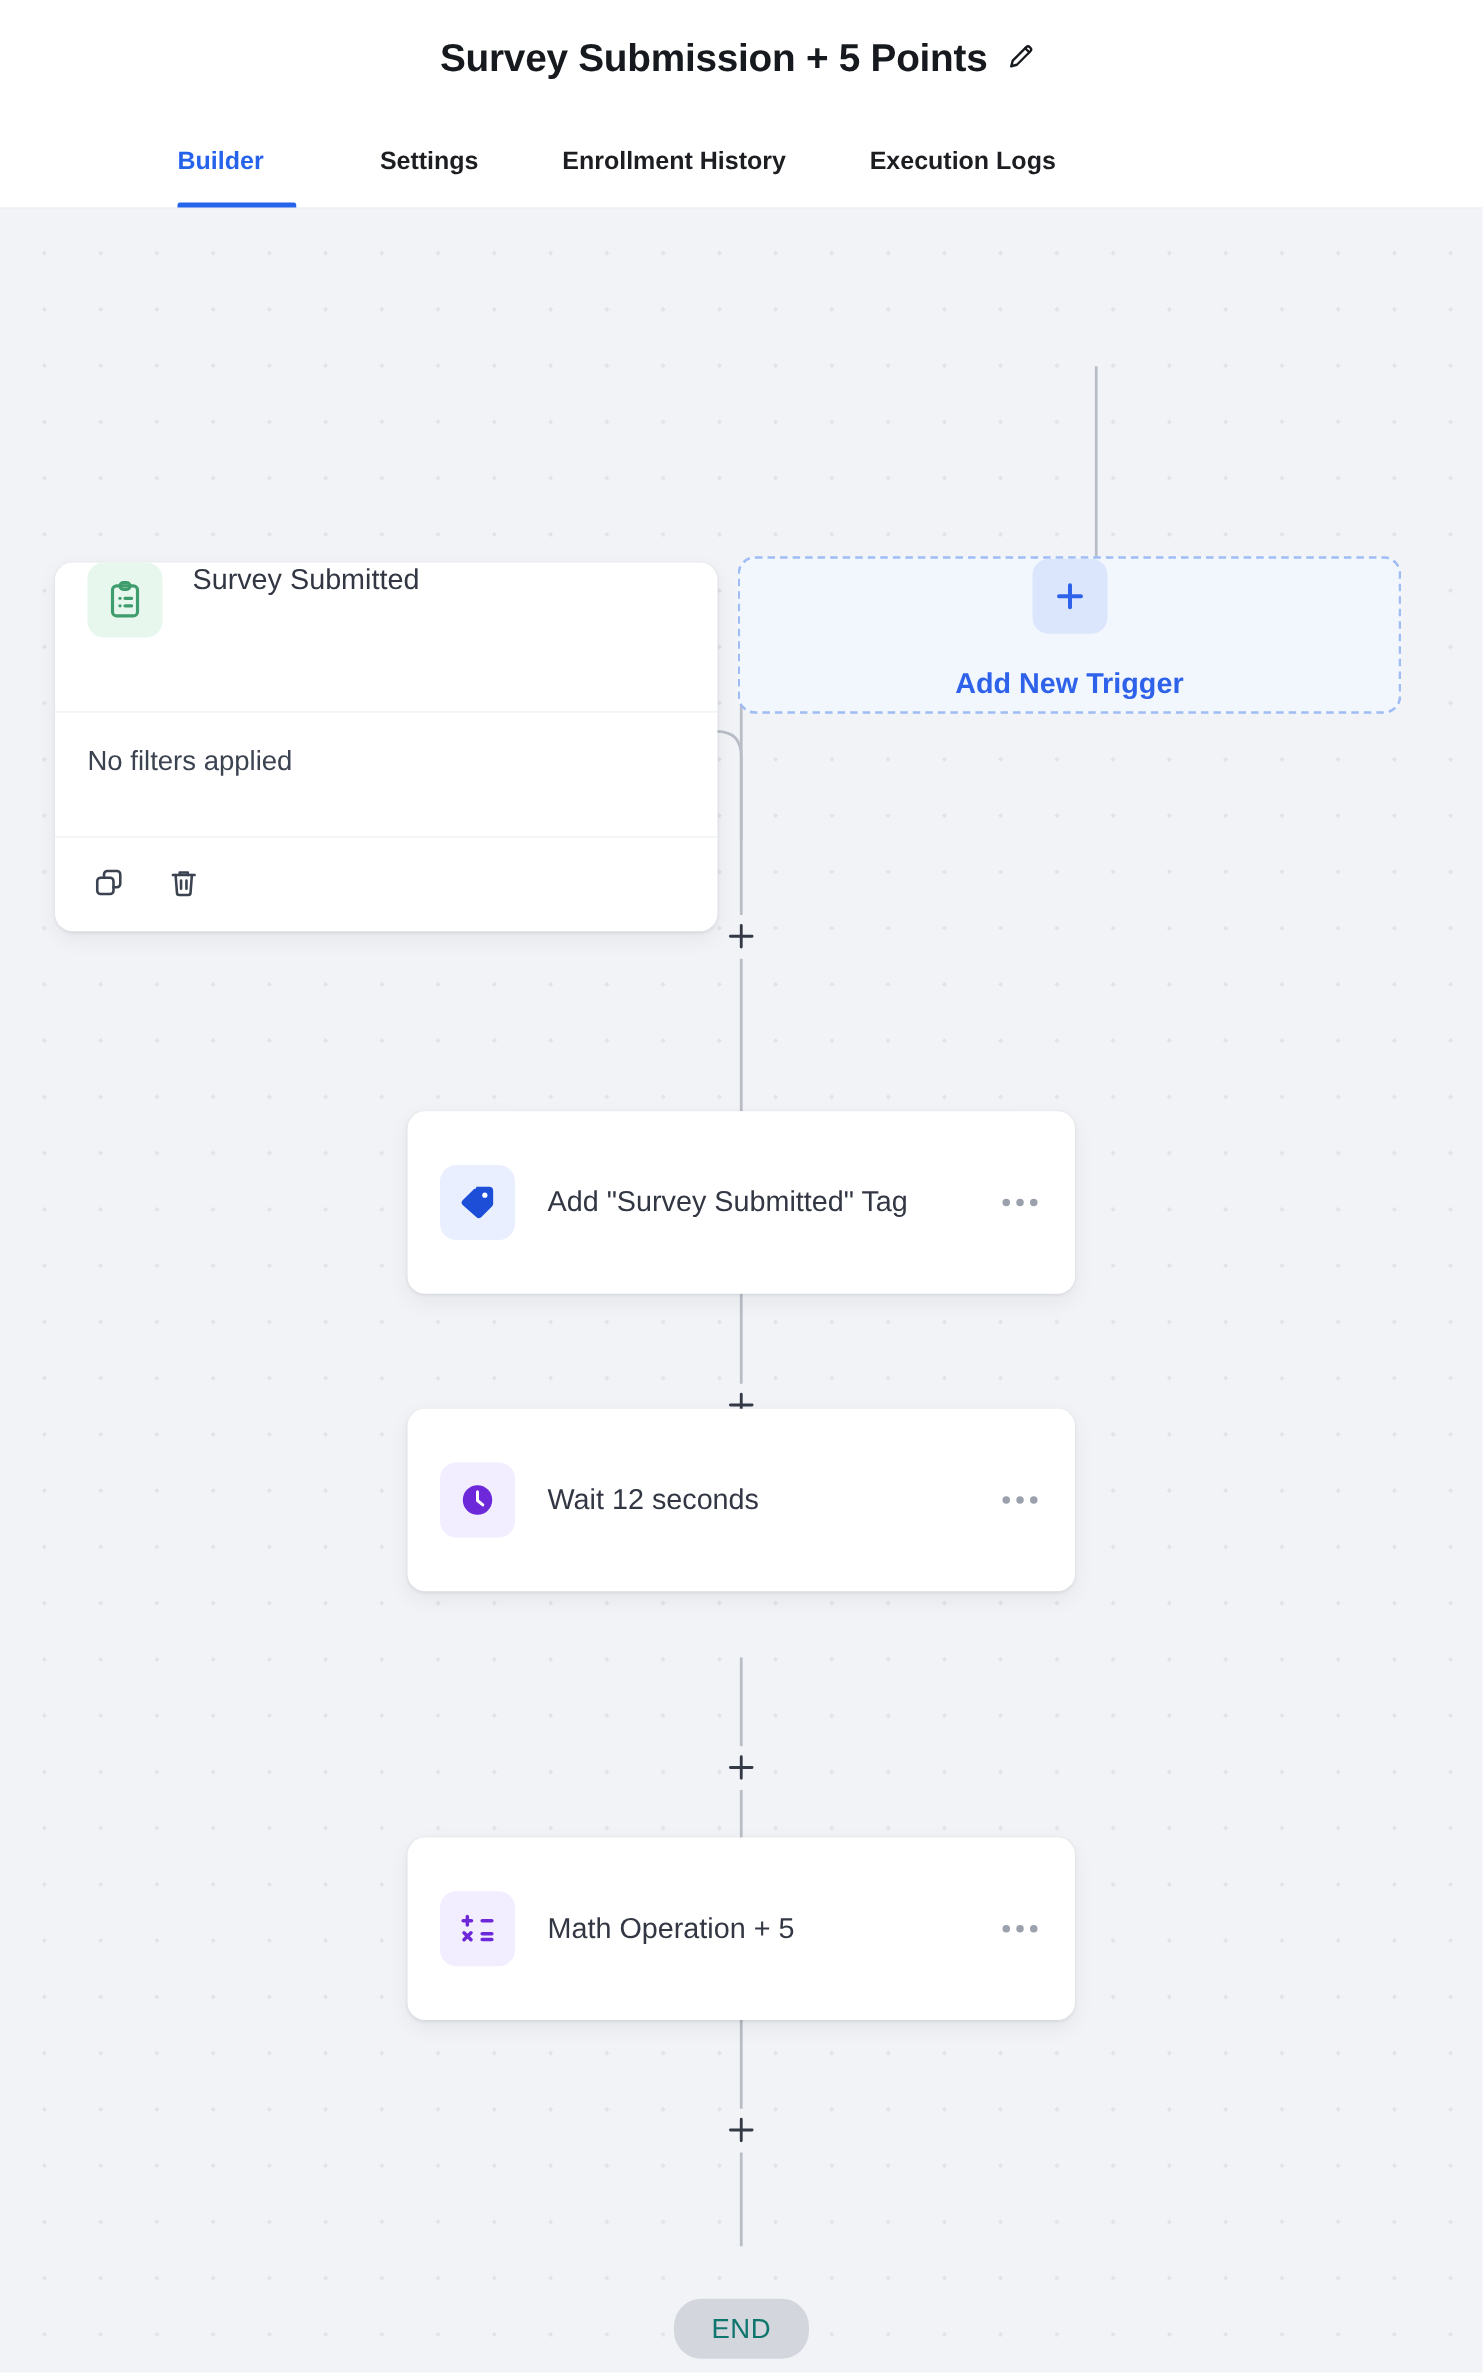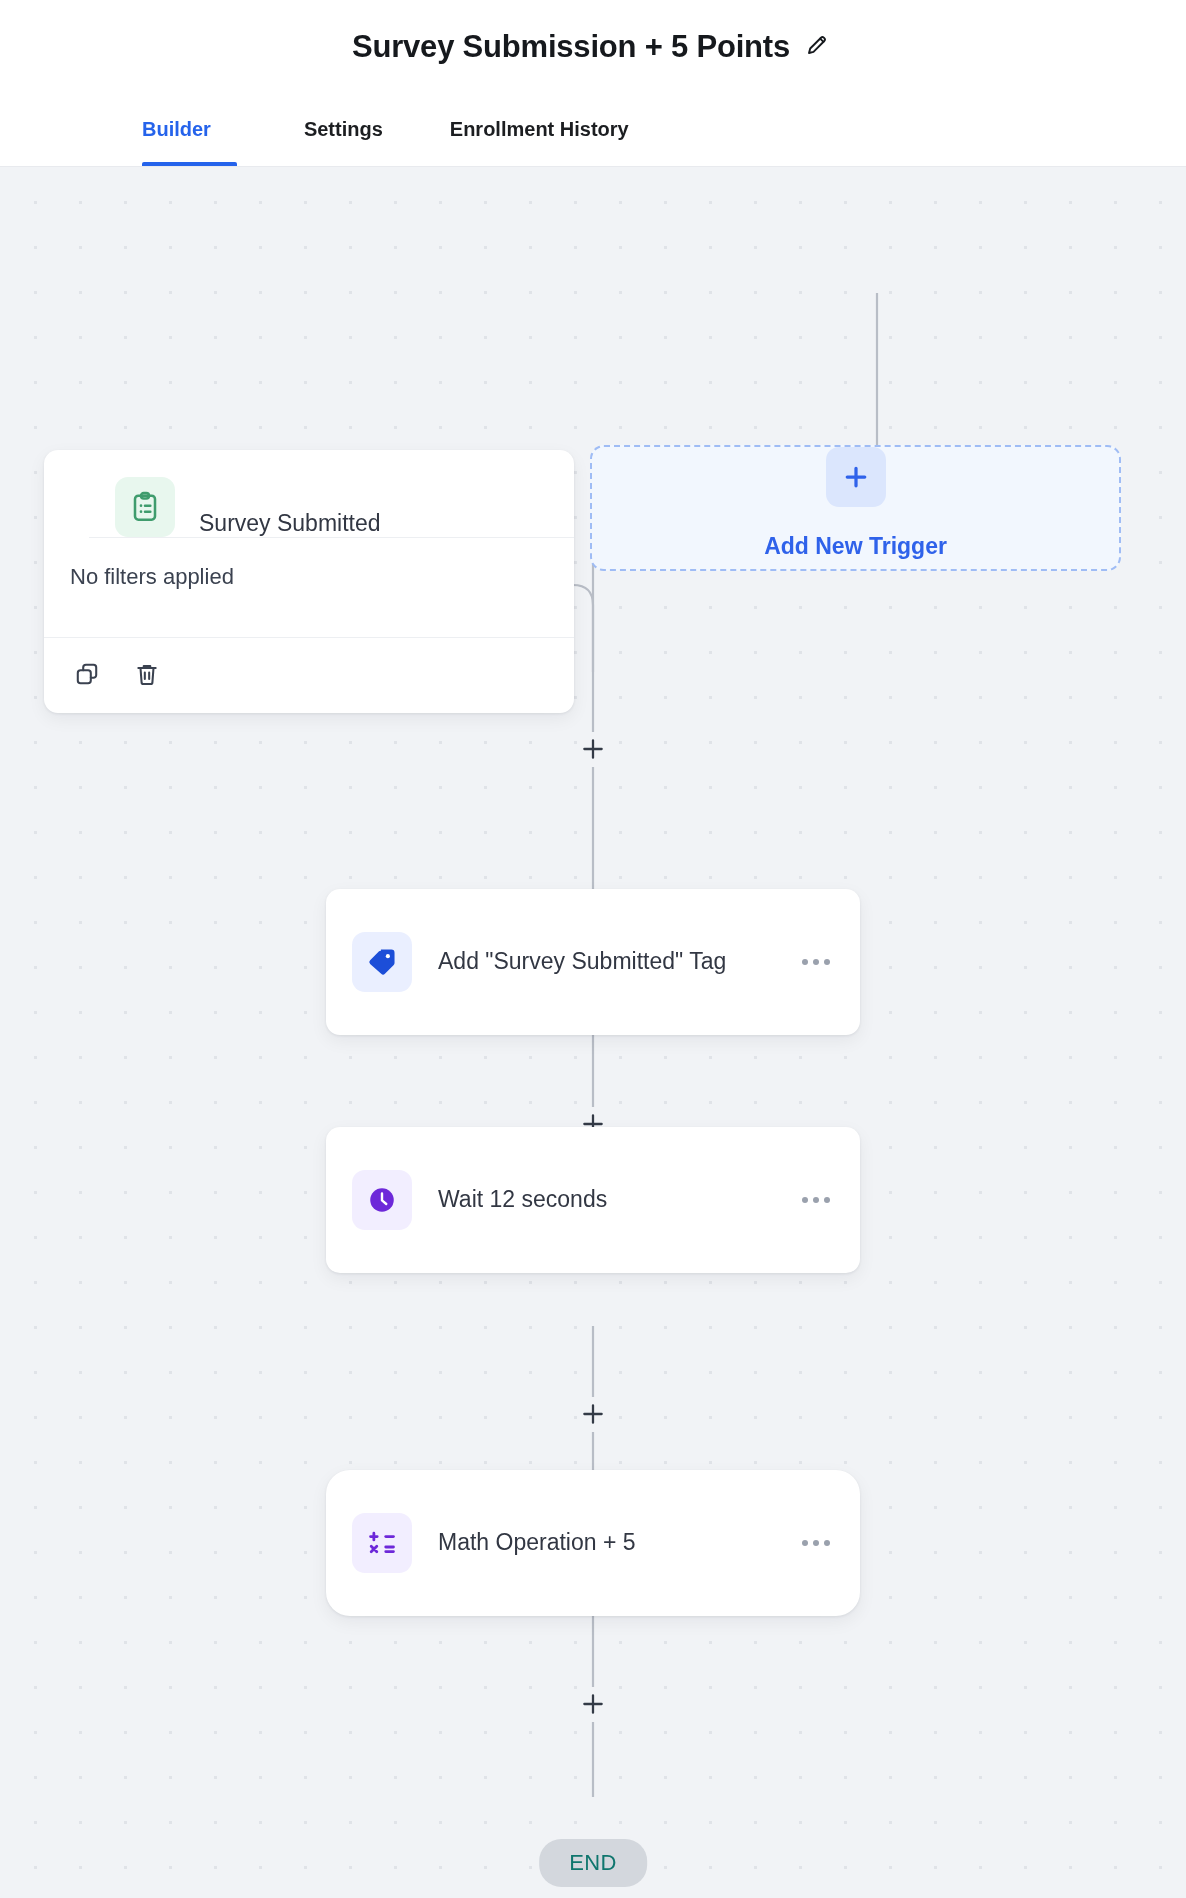--- a/index.html
+++ b/index.html
@@ -93,27 +93,26 @@
     position: absolute;
     left: 44px;
     top: 283px;
     width: 530px;
     background: #ffffff;
     border-radius: 14px;
     box-shadow: 0 1px 3px rgba(16,24,40,.08), 0 6px 18px rgba(16,24,40,.06);
     overflow: hidden;
   }
   .trigger-head {
-    height: 88px;
-    display: flex;
-    align-items: flex-end;
+    height: 120px;
+    display: flex;
+    align-items: flex-start;
     padding: 0 26px;
     gap: 24px;
     border-bottom: 1px solid #edeff2;
-    margin-left: 45px;
   }
   .icon-tile {
     width: 60px; height: 60px;
     border-radius: 13px;
     display: flex; align-items: center; justify-content: center;
     flex: 0 0 auto;
   }
   .icon-tile.green { background: #e8f7ee; color: #3f9c6d; }
   .icon-tile.blue  { background: #eaefff; color: #1c4ed8; }
   .icon-tile.purple{ background: #f2eeff; color: #6d28d9; }
@@ -246,20 +245,23 @@
 
 <div class="tab-bar">
   <button class="tab active">
     <span>Builder</span>
   </button>
   <button class="tab">
     <span>Settings</span>
   </button>
   <button class="tab">
     <span>Enrollment History</span>
+  </button>
+  <button class="tab">
+    <span>Execution Logs</span>
   </button>
 </div>
 
 <div class="canvas">
 
   <svg class="edges" width="1186" height="1731" viewBox="0 0 1186 1731">
     <g fill="none" stroke="#b8bdc6" stroke-width="2.2">
 
       <path d="M309,330 L309,398 Q309,418 329,418 L573,418 Q593,418 593,438 L593,505"></path>
 
@@ -371,21 +373,21 @@
     <div class="node-title">Wait 12 seconds</div>
     <button class="node-menu">
       <span style="display:flex;gap:5px;">
         <i></i>
           <i></i>
           <i></i>
       </span>
     </button>
   </div>
 
-  <div class="node" style="top:1303px;border-radius:24px;">
+  <div class="node" style="top:1303px;">
     <div class="icon-tile purple">
       <svg width="32" height="32" viewBox="0 0 24 24" fill="none" stroke="currentColor" stroke-width="2.1" stroke-linecap="round">
         <path d="M3.4 7.2h5M5.9 4.7v5"></path>
         <path d="M14.8 7.2h5.8"></path>
         <path d="M3.9 14.4l4.2 4.2M8.1 14.4l-4.2 4.2"></path>
         <path d="M14.8 15h5.8M14.8 18.4h5.8"></path>
       </svg>
     </div>
     <div class="node-title">Math Operation + 5</div>
     <button class="node-menu">

